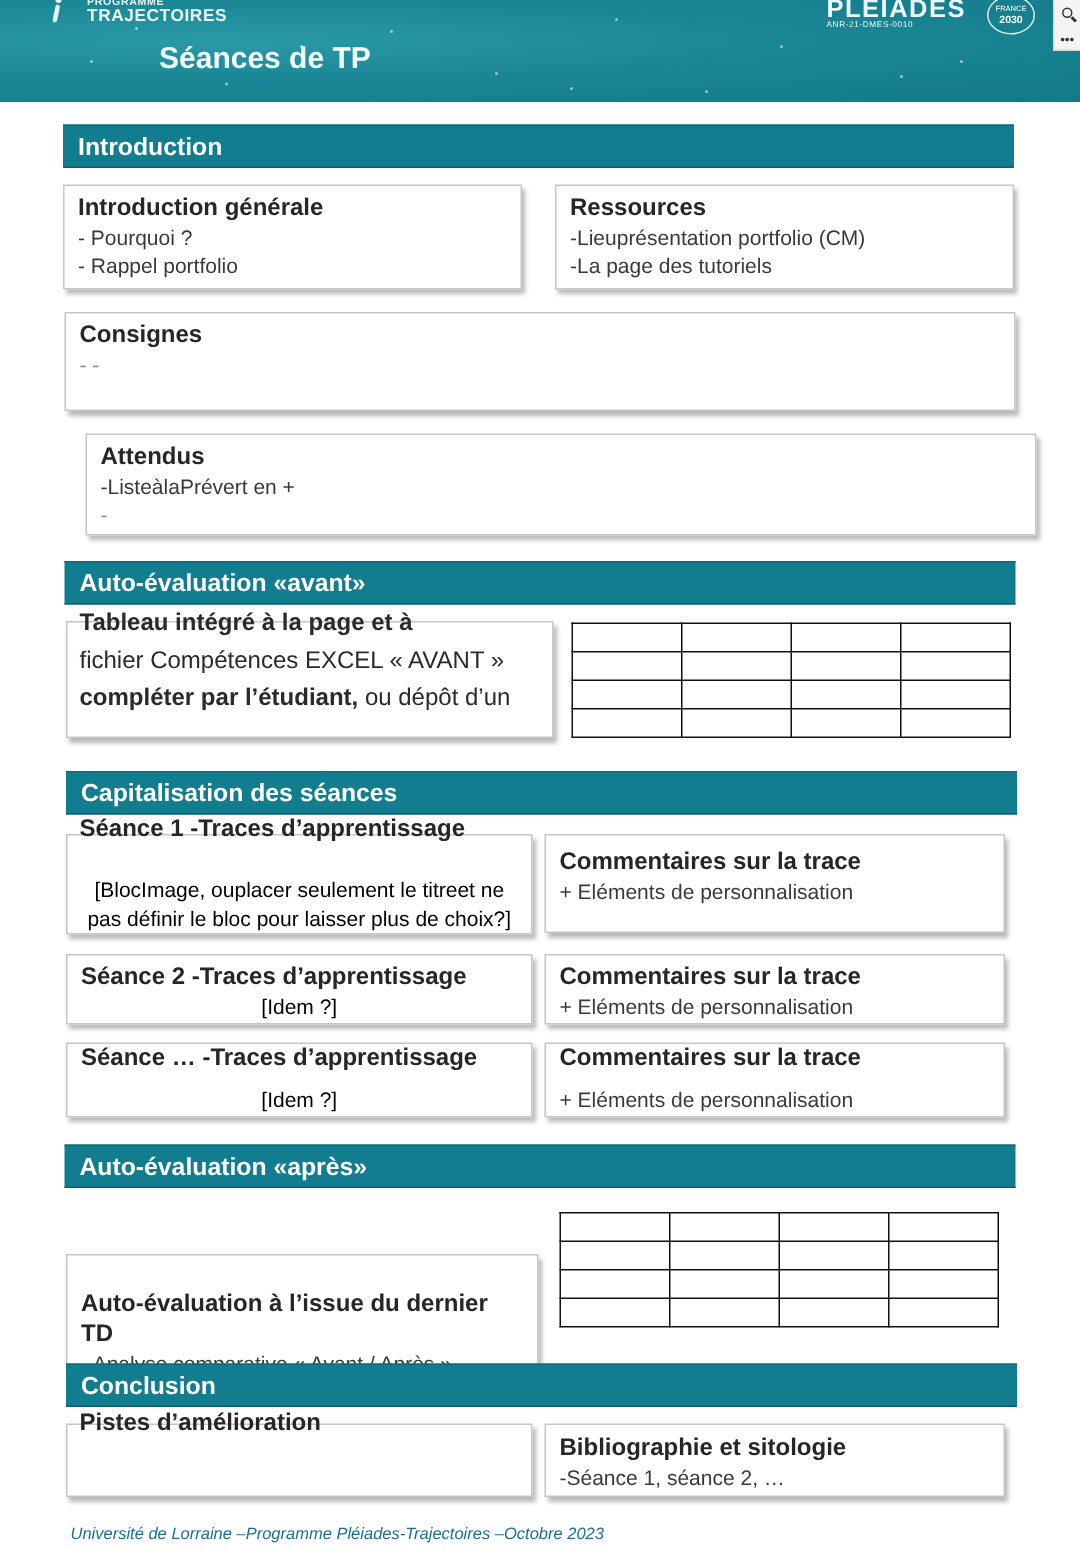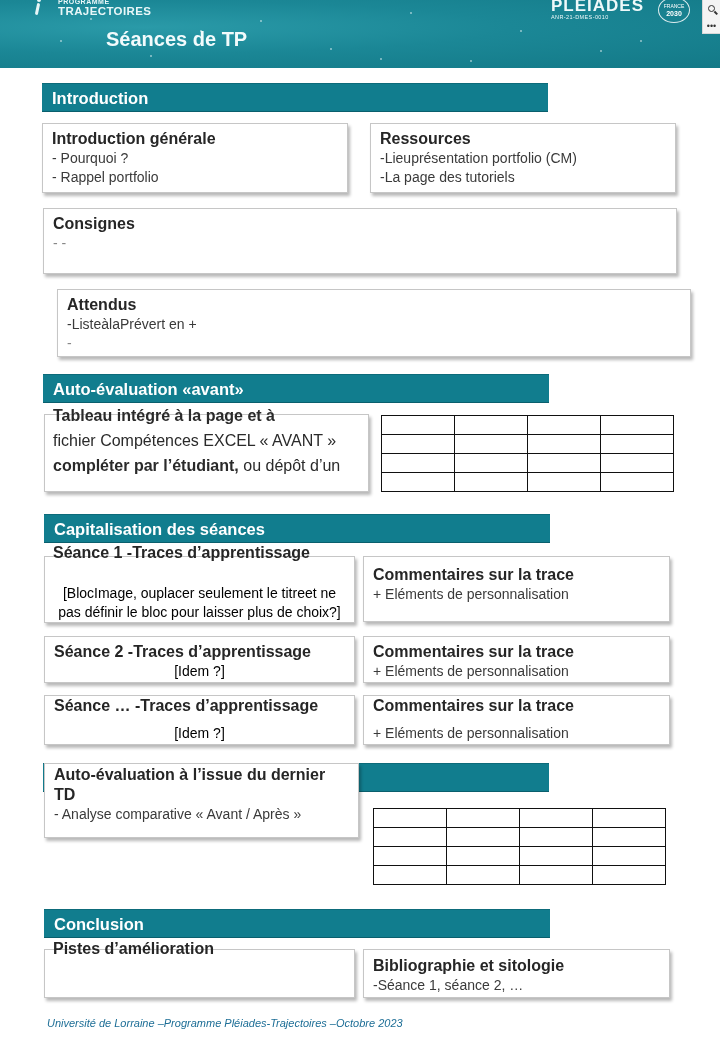--- a/index.html
+++ b/index.html
@@ -26,21 +26,21 @@
   .logo-right .anr { font-size: 5.5px; letter-spacing: 0.4px; display: block; margin-top: -2px; }
   .france-badge { position: absolute; left: 658px; top: -3px; width: 32px; height: 26px; border: 1.5px solid rgba(255,255,255,0.85); border-radius: 50%; color: #fff; font-size: 5px; text-align: center; padding-top: 5px; line-height: 7px; }
   .france-badge b { font-size: 7px; display: block; }
 
   .side-tools { position: absolute; left: 702px; top: 0; width: 18px; height: 34px; background: #f4f4f4; border-left: 1px solid #d8d8d8; border-bottom: 1px solid #d8d8d8; }
   .side-tools .tool { height: 17px; display: flex; align-items: center; justify-content: center; font-size: 9px; color: #333; }
   .zoom-icon { width: 7px; height: 7px; border: 1.5px solid #333; border-radius: 50%; position: relative; }
   .zoom-icon::after { content: ""; position: absolute; width: 4px; height: 1.5px; background: #333; right: -4px; bottom: -2px; transform: rotate(45deg); }
 
   .section-bar {
-    position: absolute; left: 42px; width: 506px; height: 29px;
+    position: absolute; left: 42px; width: 634px; height: 29px;
     background: #117d8e; color: #ffffff; font-weight: bold; font-size: 16.5px;
     padding-left: 10px; line-height: 28px;
     border-top: 1px solid #0d6b7a; border-bottom: 1px solid #0a5f6d;
   }
 
   .card {
     position: absolute; background: #ffffff;
     border: 1px solid #c6c6c6;
     box-shadow: 2px 3px 3px rgba(0,0,0,0.28);
     padding: 5px 9px;
@@ -188,21 +188,21 @@
   <div class="title">Séance … -Traces d’apprentissage</div>
   <div class="line blue" style="margin-top:8px">[Idem ?]</div>
 </div>
 <div class="card" style="left:363px;top:695px;width:307px;height:50px;padding-top:0">
   <div class="title">Commentaires sur la trace</div>
   <div class="line" style="margin-top:8px">+ Eléments de personnalisation</div>
 </div>
 
 <div class="section-bar" style="top:763px;left:43px">Auto-évaluation «après»</div>
 
-<div class="card" style="left:44px;top:763px;width:315px;height:75px;padding-top:1px">
+<div class="card" style="left:44px;top:836px;width:315px;height:75px;padding-top:23px">
   <div class="title">Auto-évaluation à l’issue du dernier TD</div>
   <div class="line">- Analyse comparative « Avant / Après »</div>
 </div>
 
 <table class="grid" style="left:373px;top:808px">
   <tbody>
       <tr>
         <td></td>
         <td></td>
         <td></td>

